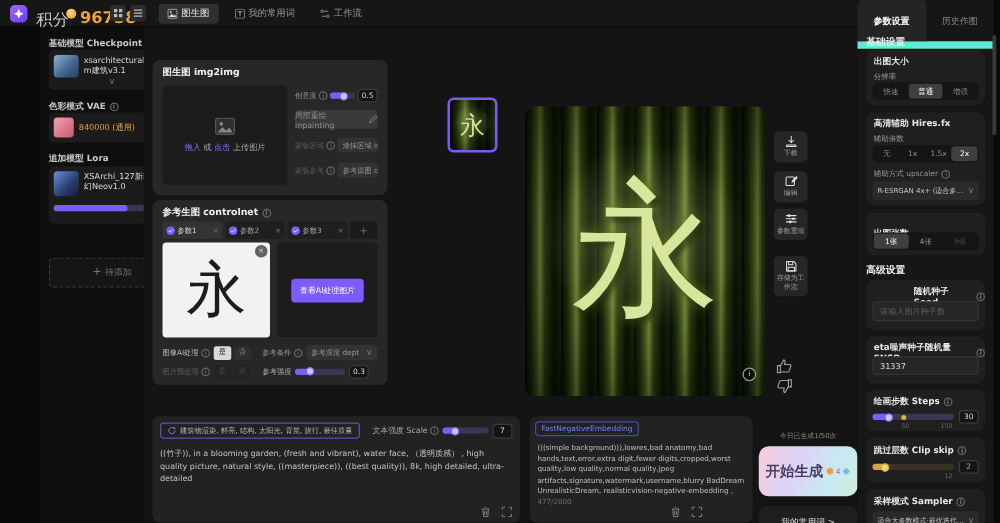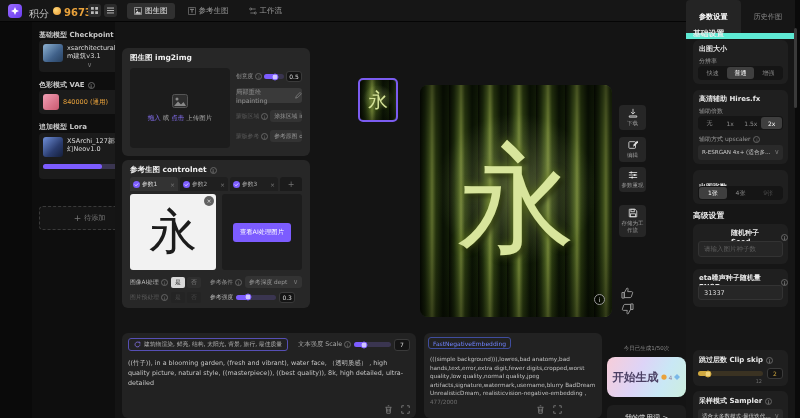--- a/index.html
+++ b/index.html
@@ -4,21 +4,21 @@
 <style>
   * { margin:0; padding:0; box-sizing:border-box; }
   html,body { width:800px; height:418px; overflow:hidden; background:#0a0a0a;
     font-family:"DejaVu Sans","Liberation Sans",sans-serif; color:#ccc; }
   svg { display:block; }
 
   
   #topbar { position:absolute; left:0; top:0; width:686px; height:22px; background:#161616; border-bottom:1px solid #050505; }
   #logo { position:absolute; left:8px; top:4px; width:14px; height:14px; border-radius:4px;
     background:linear-gradient(135deg,#9a6bff,#6a3cf0); display:flex; align-items:center; justify-content:center; }
-  .tb-txt { position:absolute; top:7px; font-size:10px; }
+  .tb-txt { position:absolute; top:7px; font-size:13px; }
   #points-label { left:29px; color:#c9c9c9; }
   #coin { position:absolute; left:53px; top:7px; width:8px; height:8px; border-radius:50%;
     background:radial-gradient(circle at 35% 35%, #ffd97a, #e8962f); }
   #points-value { left:64px; color:#e9a23b; font-weight:bold; }
   .tb-btn { position:absolute; top:4px; width:13px; height:13px; background:#2b2b2b; border-radius:3px;
     display:flex; align-items:center; justify-content:center; color:#bbb; }
   #tabs { position:absolute; left:127px; top:3px; display:flex; gap:6px; }
   .tab { height:16px; display:flex; align-items:center; gap:3px; padding:0 7px; border-radius:3px;
     font-size:7.5px; color:#999; }
   .tab.active { background:#303030; color:#eee; }
@@ -183,21 +183,21 @@
           <circle cx="4" cy="4" r="1.2" fill="#ddd"></circle>
           <path d="M1.5 10L5 6l2.5 2.5L9 7l1.5 3z" fill="#ddd"></path>
         </svg>
       <span>图生图</span>
     </div>
     <div class="tab">
       <svg width="8" height="8" viewBox="0 0 12 12">
           <rect x="0.5" y="0.5" width="11" height="11" rx="1.5" fill="none" stroke="#999"></rect>
           <path d="M3 3.5h6M6 3.5v5" stroke="#999" stroke-width="1.3"></path>
         </svg>
-      <span>参考生图</span>
+      <span>我的常用词</span>
     </div>
     <div class="tab">
       <svg width="8" height="8" viewBox="0 0 12 12">
           <circle cx="2.5" cy="3" r="1.5" fill="none" stroke="#999"></circle>
           <circle cx="9.5" cy="9" r="1.5" fill="none" stroke="#999"></circle>
           <path d="M4 3h6M2 9h6" stroke="#999"></path>
         </svg>
       <span>工作流</span>
     </div>
   </div>
@@ -566,20 +566,36 @@
   </div>
 
   <div class="r-card" style="top:269px; height:38px;">
     <div class="r-title" style="top:4px;">
         <span>eta噪声种子随机量 ENSD</span>
         <span class="info">i</span>
       </div>
     <input class="r-input" style="top: 16px; height: 15px;" value="31337">
   </div>
 
+  <div class="r-card" style="top:312px; height:33px;">
+    <div class="r-title" style="top:4px;">
+        <span>绘画步数 Steps</span>
+        <span class="info">i</span>
+      </div>
+    <div class="sl-row" style="top:16px;">
+      <div class="slider">
+        <div class="fill" style="width:20%"></div>
+          <div class="knob" style="left:20%"></div>
+          <div class="marker" style="left:38%"></div>
+      </div>
+      <div class="valbox">30</div>
+    </div>
+    <span class="tick" style="left:28px; top:26px;">50</span>
+    <span class="tick" style="right:26px; top:26px;">150</span>
+  </div>
 
   <div class="r-card" style="top:350px; height:36px;">
     <div class="r-title" style="top:5px;">
         <span>跳过层数 Clip skip</span>
         <span class="info">i</span>
       </div>
     <div class="sl-row" style="top:18px;">
       <div class="slider gold">
         <div class="fill" style="width:15%"></div>
           <div class="knob" style="left:15%"></div>

